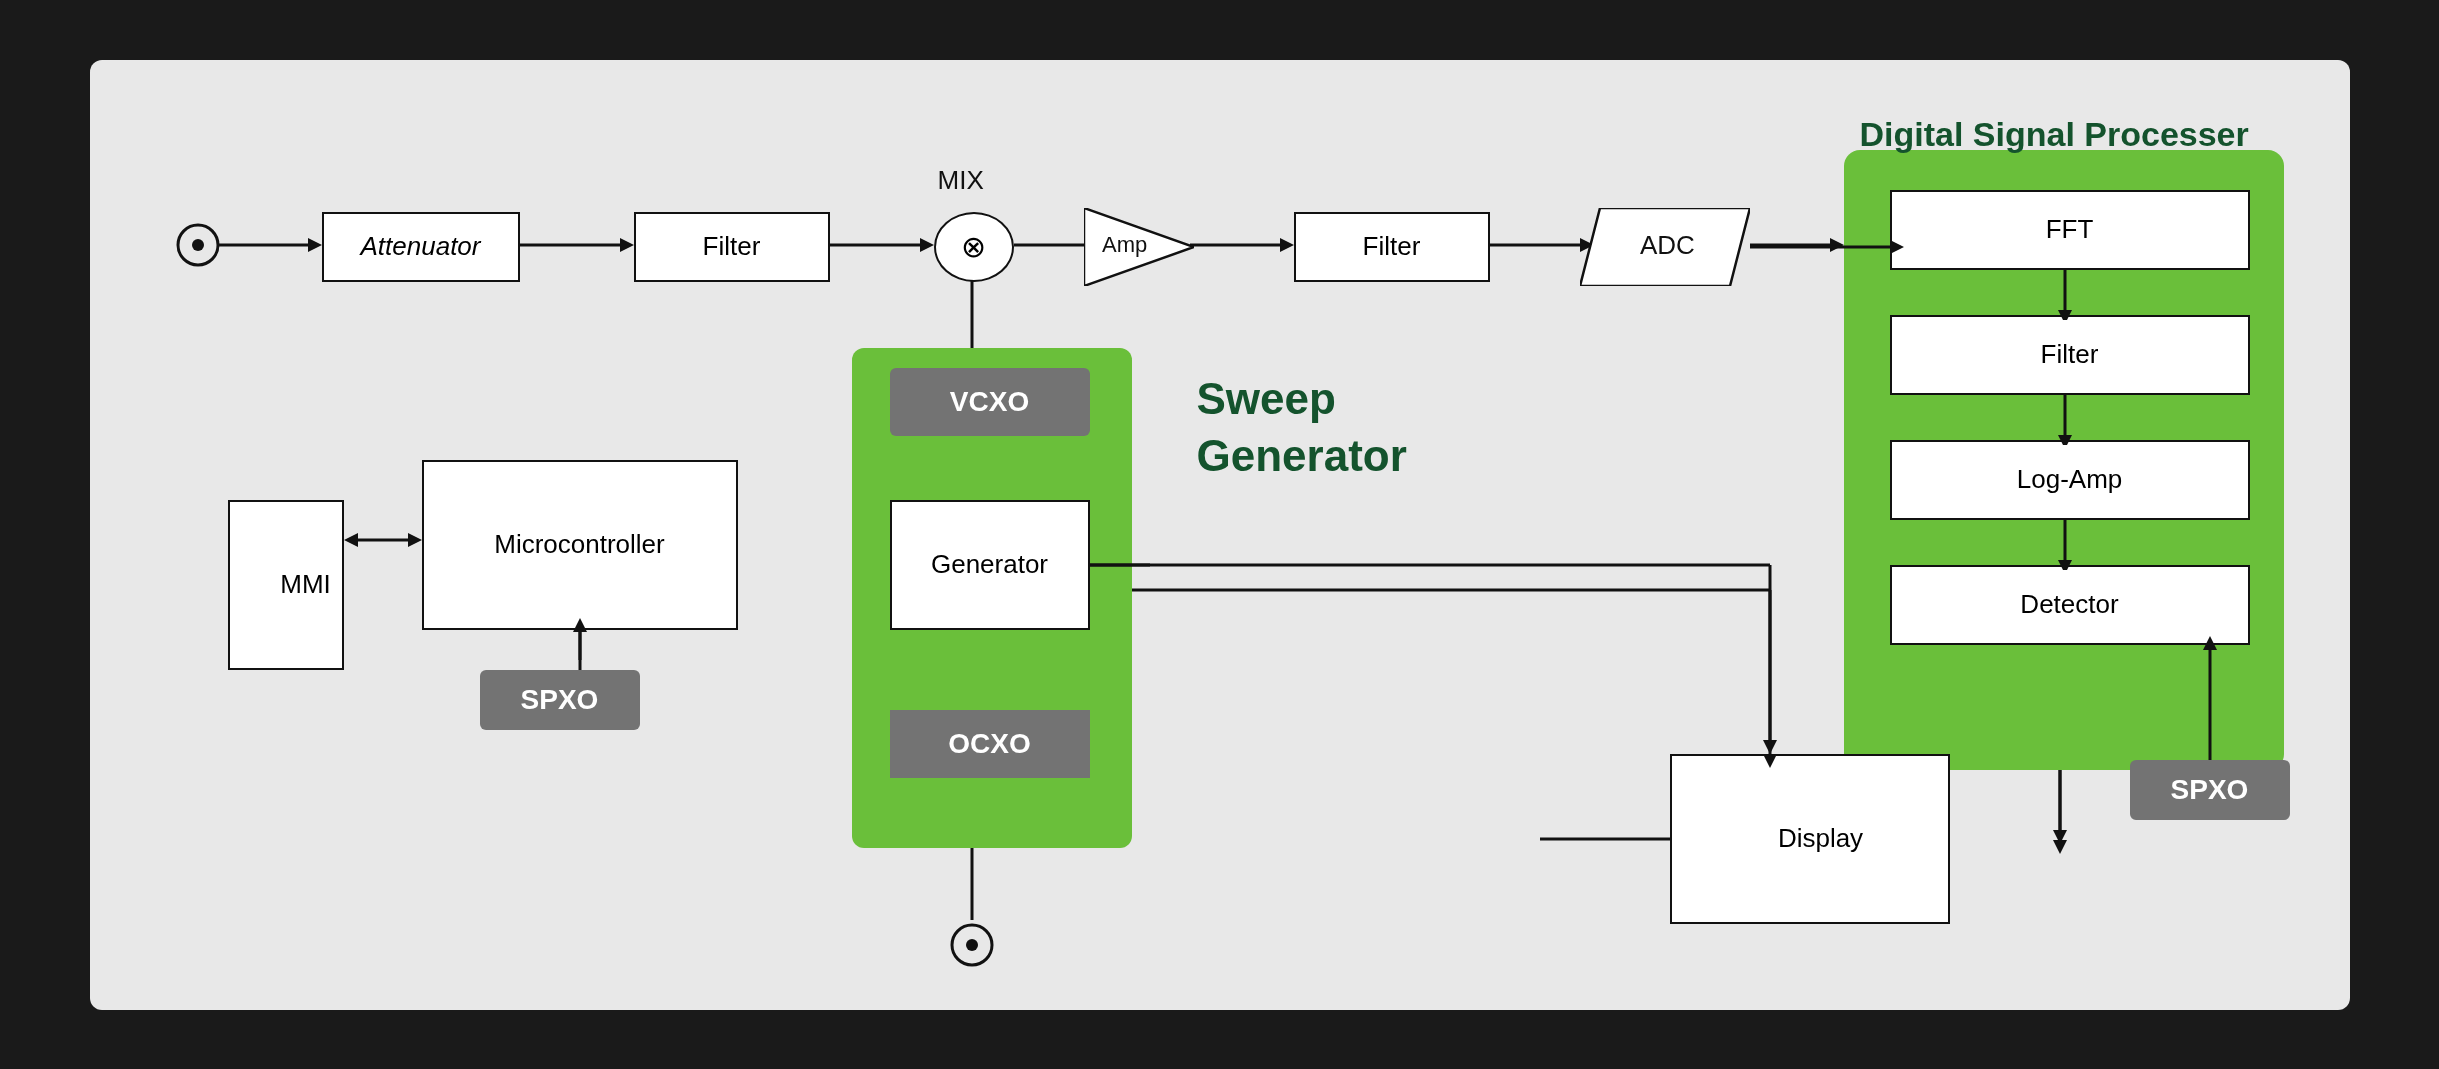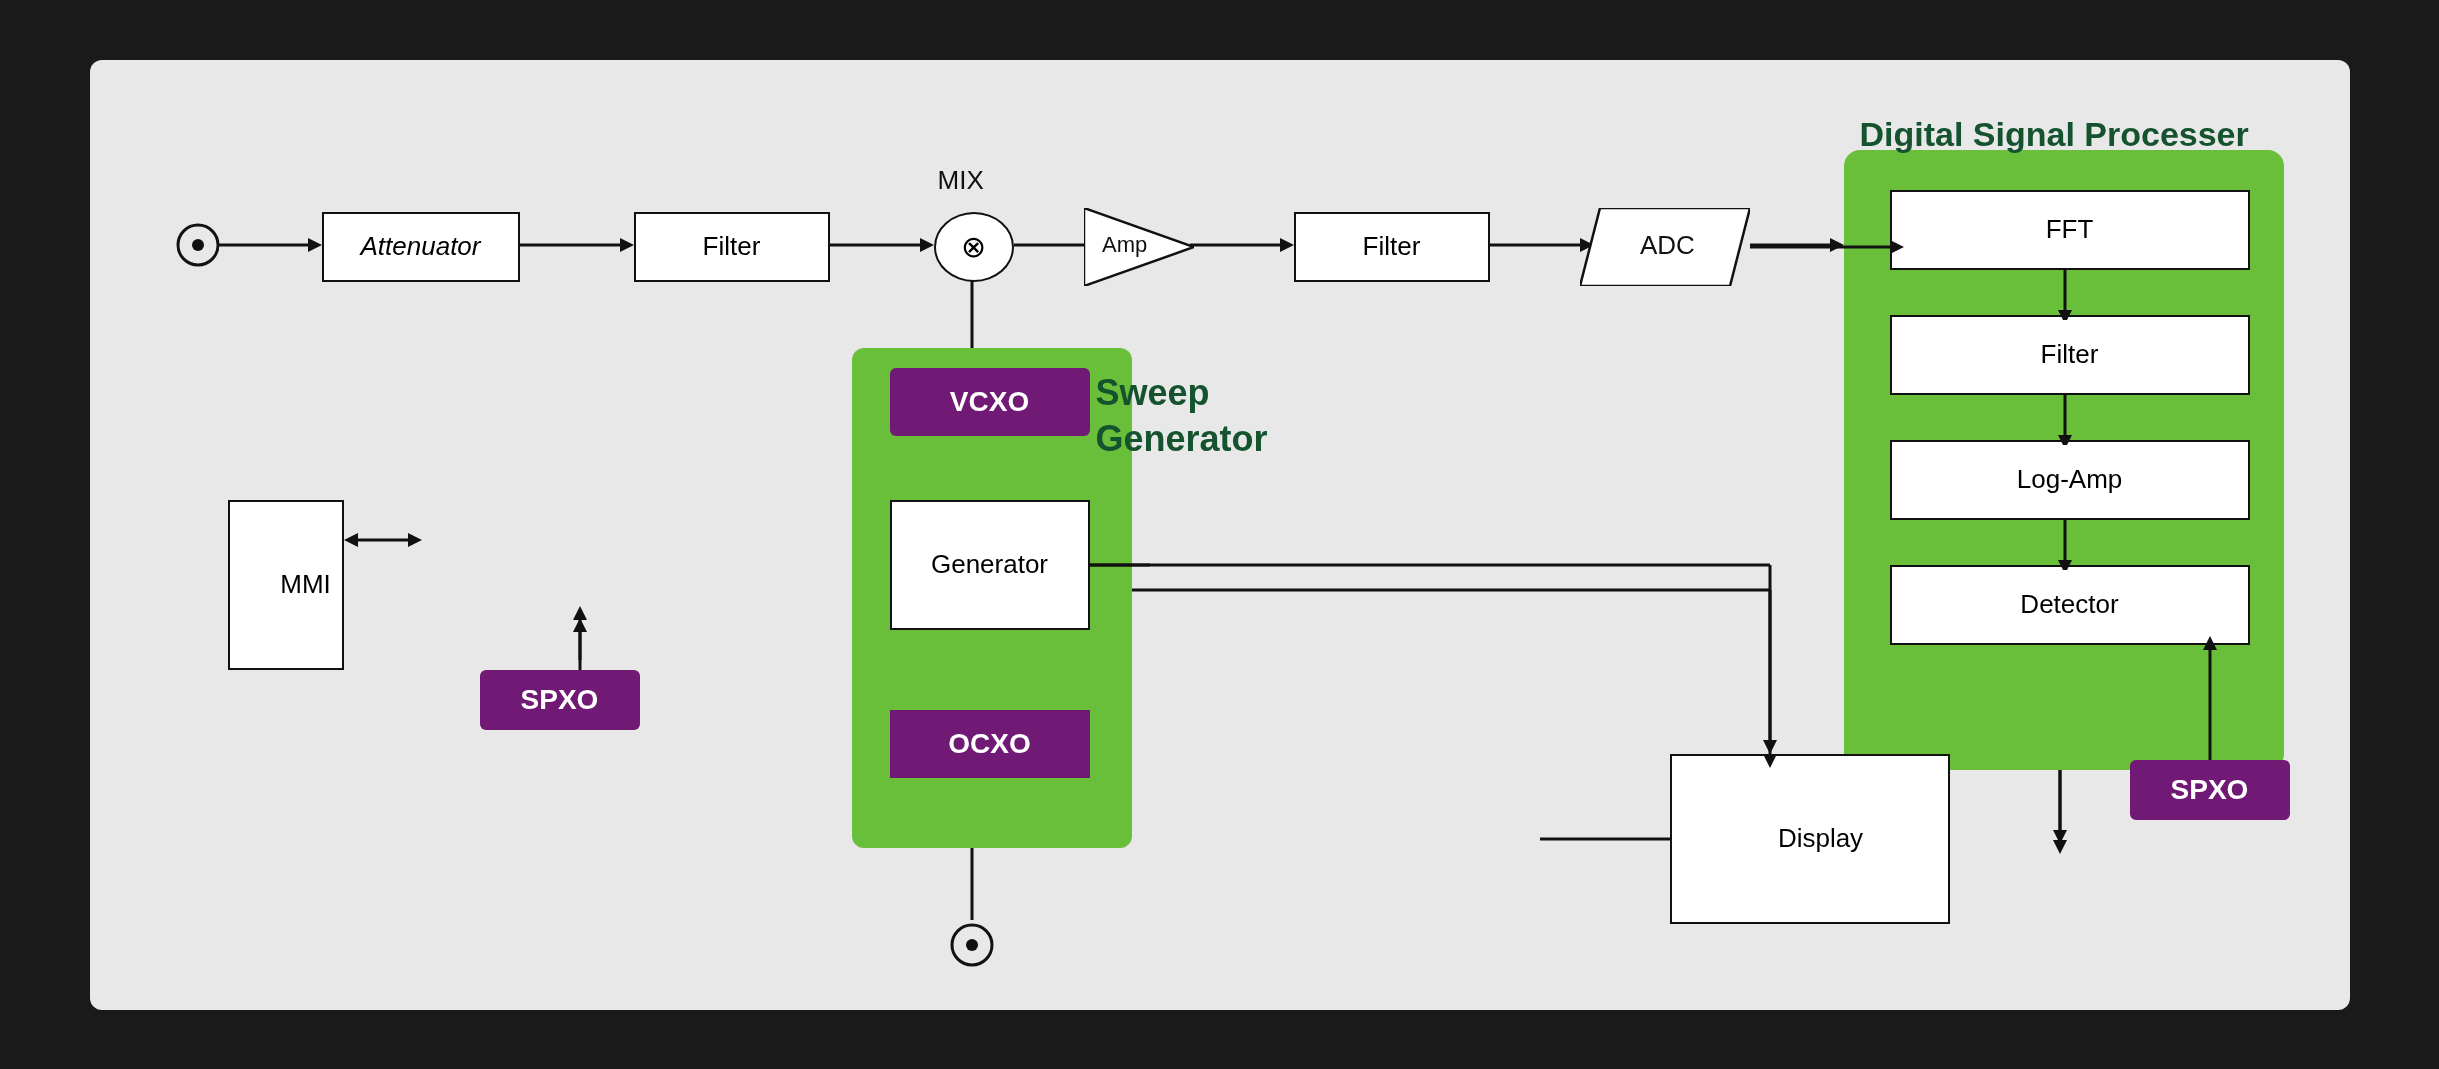--- a/index.html
+++ b/index.html
@@ -27,21 +27,21 @@
       border: 2.5px solid #111;
       background: #fff;
       display: flex;
       align-items: center;
       justify-content: center;
       font-size: 26px;
       font-weight: 400;
     }
     .block-red {
       position: absolute;
-      background: #701a75;
+      background: #737373;
       color: #fff;
       display: flex;
       align-items: center;
       justify-content: center;
       font-size: 28px;
       font-weight: 700;
       border-radius: 4px;
     }
 
     
@@ -203,26 +203,27 @@
   </svg>
   <svg style="position:absolute; left:1960px; top:460px; width:30px; height:50px;">
     <line x1="15" y1="0" x2="15" y2="40" stroke="#111" stroke-width="3"></line>
     <polygon points="8,40 15,54 22,40" fill="#111"></polygon>
   </svg>
 
   <div class="block" style="left:1580px; top:694px; width:280px; height:170px;padding-left:22px;">Display</div>
 
   <div class="block" style="left:138px; top:440px; width:116px; height:170px;padding-left:40px;">MMI</div>
 
+  <div class="block" style="left:332px; top:400px; width:316px; height:170px;">Microcontroller</div>
 
   <div class="block-red" style="left:390px; top:610px; width:160px; height:60px; border-radius:6px;">SPXO</div>
 
   <div class="sweep-container" style="left:762px; top:288px; width:280px; height:500px;"></div>
 
-  <div class="label-bold" style="left:1006px; top:310px; font-size:36px; line-height:1.3;">Sweep<br>Generator</div>
+  <div class="label-bold" style="left:1107px; top:310px; font-size:44px; line-height:1.3;">Sweep<br>Generator</div>
 
   <div class="block-red" style="left:800px; top:308px; width:200px; height:68px; border-radius:6px;">VCXO</div>
 
   <div class="block" style="left:800px; top:440px; width:200px; height:130px;">Generator</div>
 
   <div class="block-red" style="left:800px; top:650px; width:200px; height:68px; border-radius:0;">OCXO</div>
 
   <div class="block-red" style="left:2040px; top:700px; width:160px; height:60px; border-radius:6px;">SPXO</div>
 
   <svg style="position:absolute; top:0; left:0; width:100%; height:100%; pointer-events:none;">

